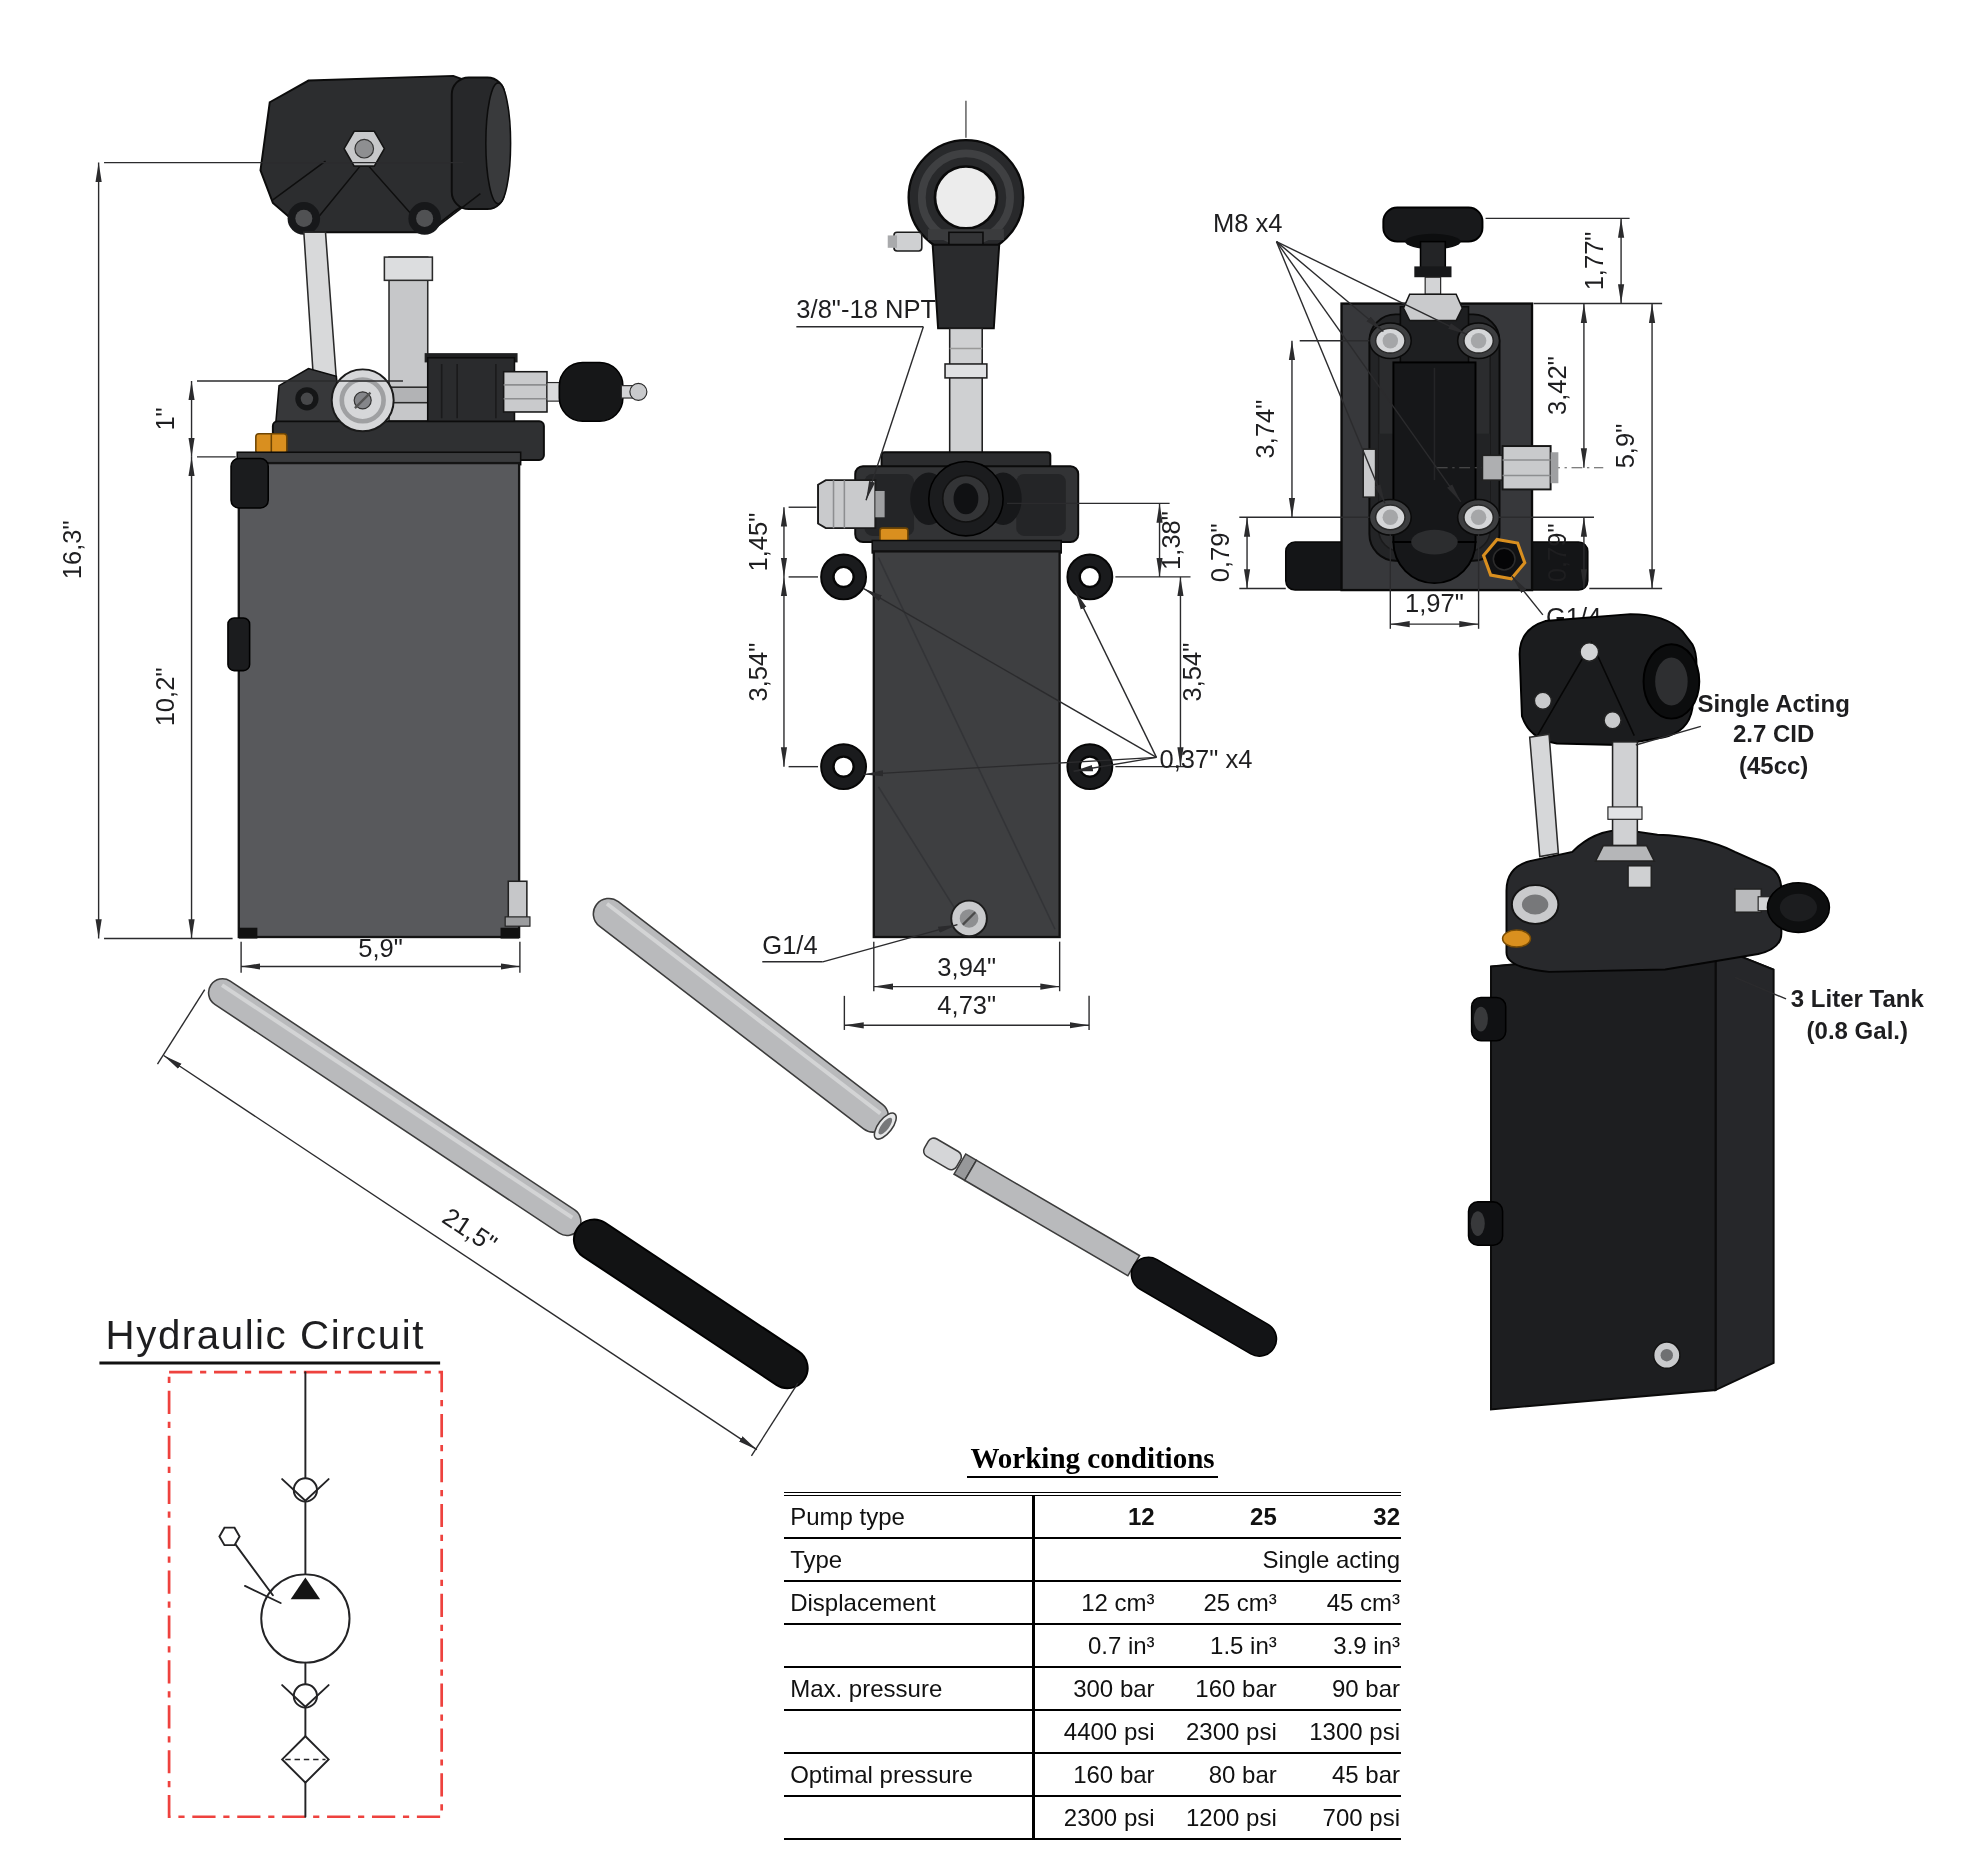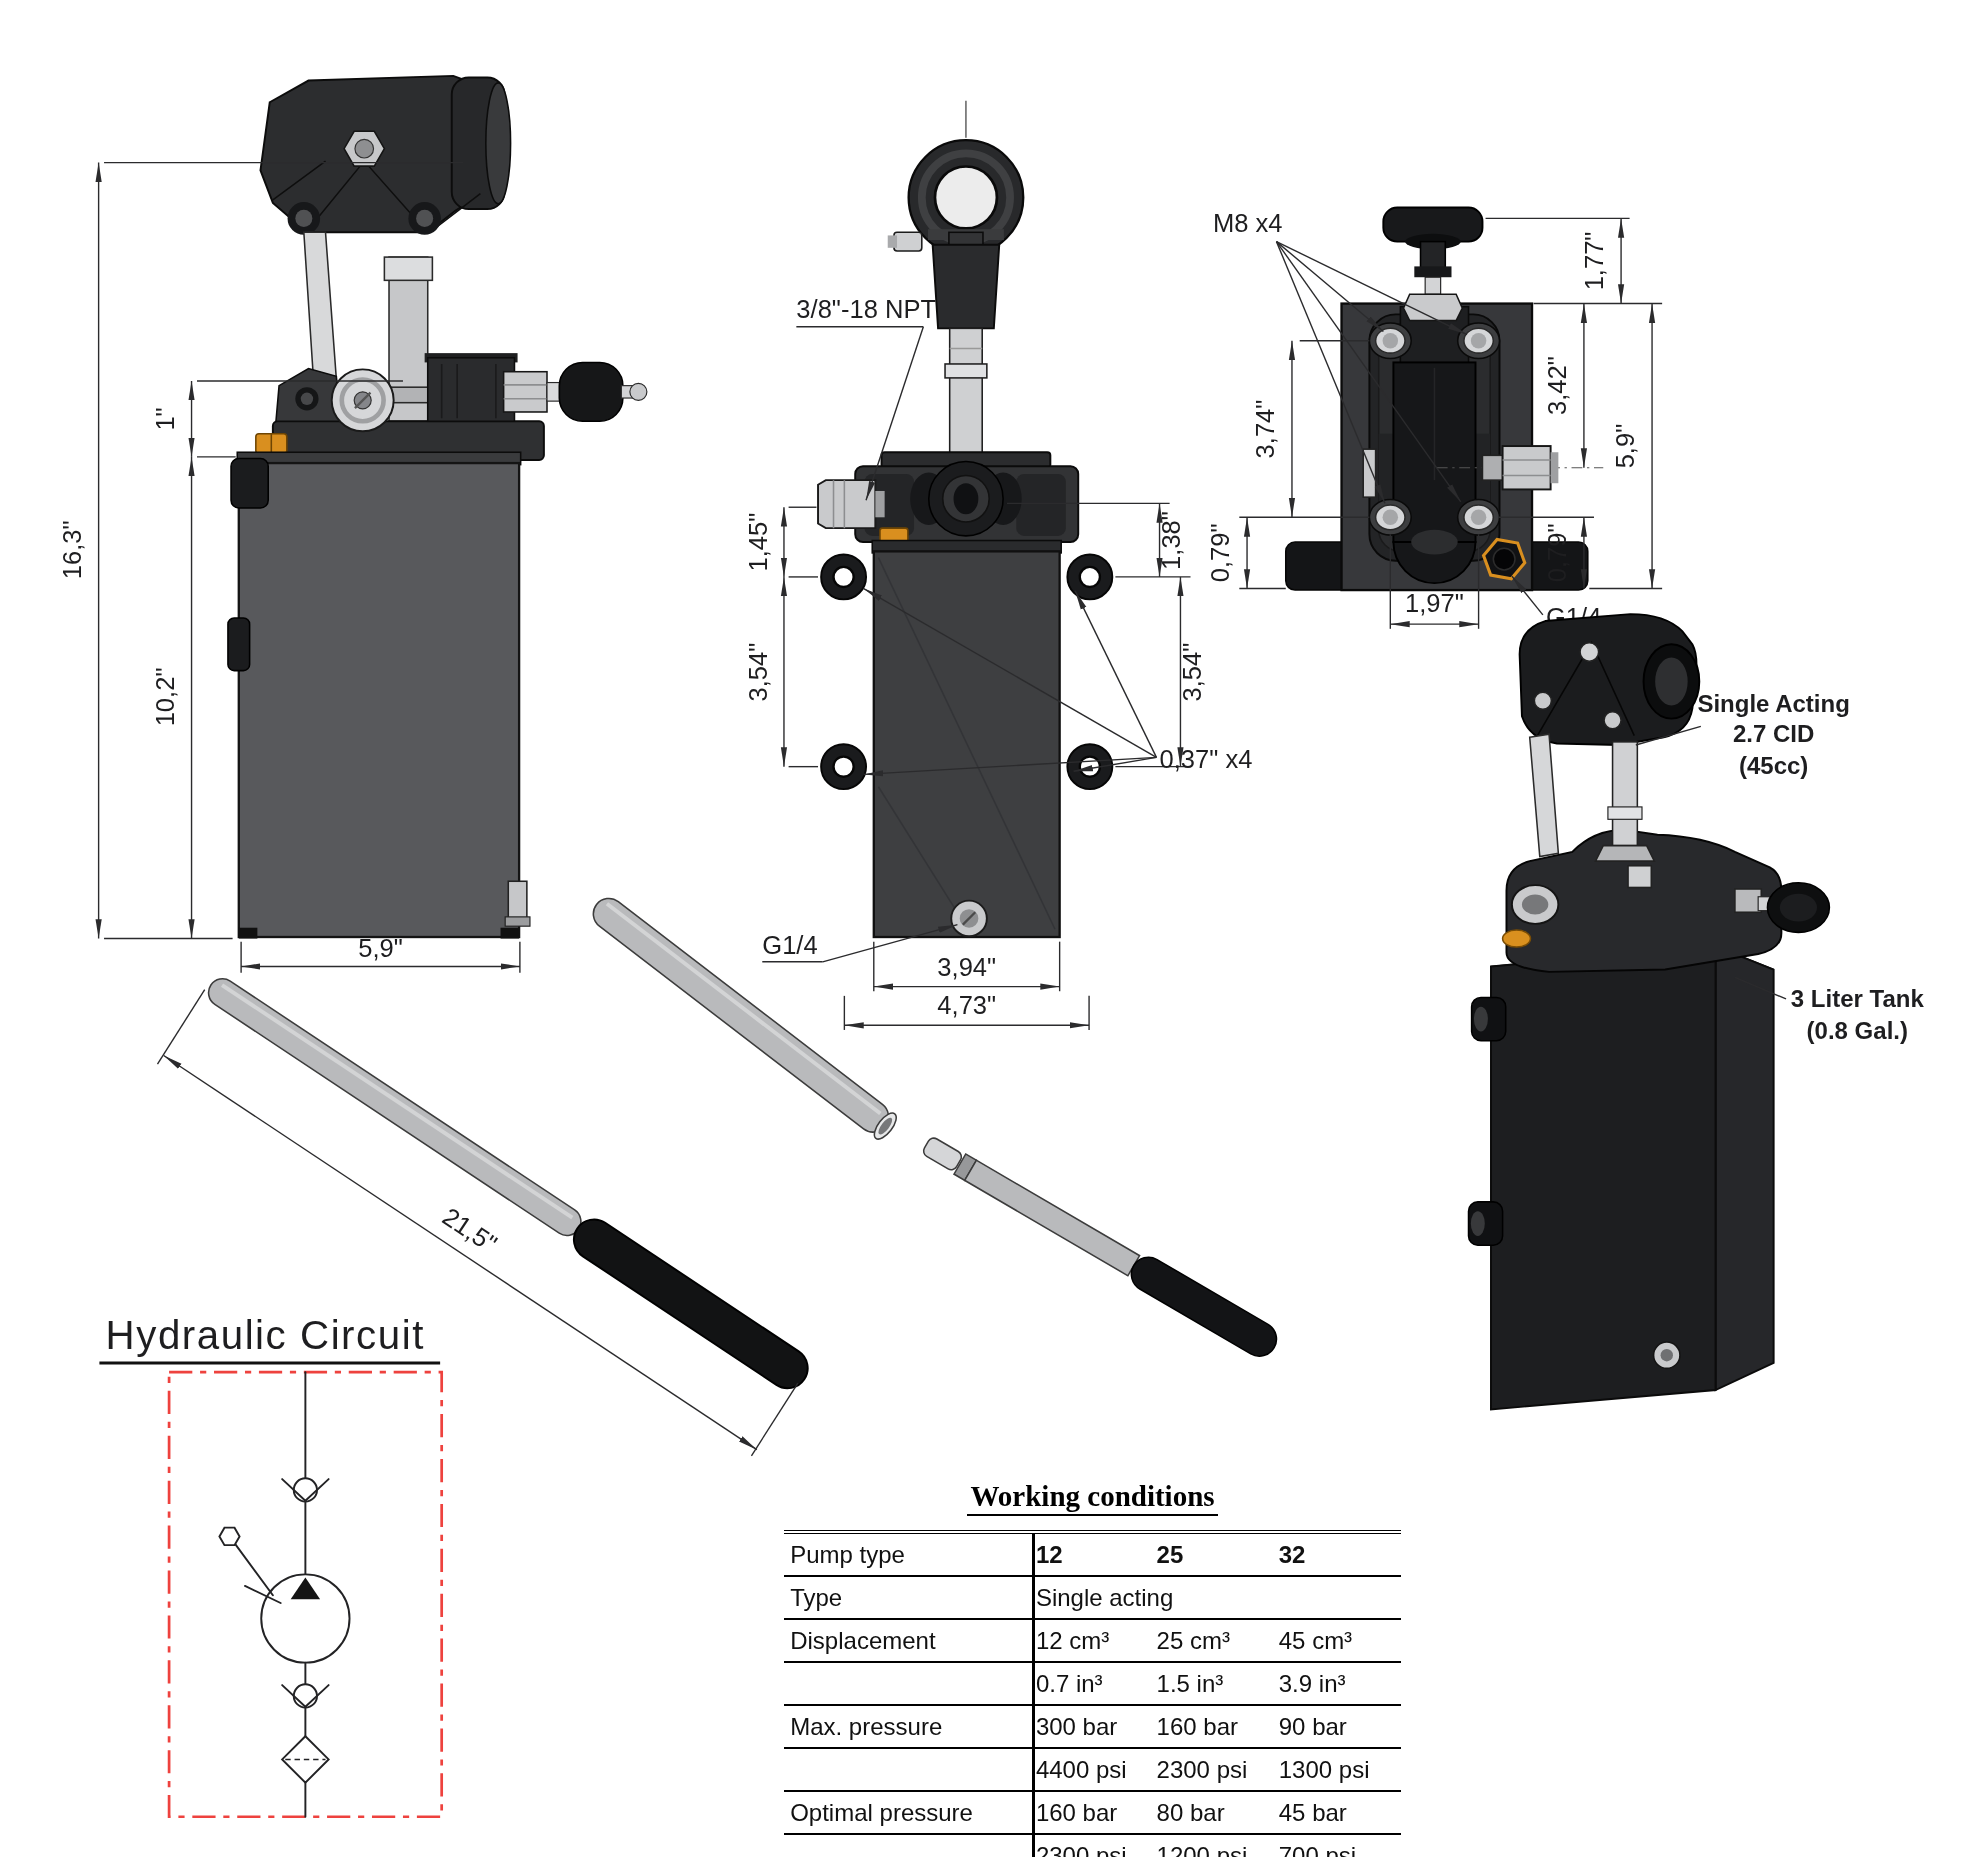--- a/index.html
+++ b/index.html
@@ -10,27 +10,27 @@
   .dim{font-size:33px;}
   .dimc{font-size:33px;text-anchor:middle;}
   .callout{font-size:31px;font-weight:bold;text-anchor:middle;}
   .ctitle{font-size:52px;letter-spacing:2px;}
   .ln{stroke:#2b2b2d;stroke-width:1.8;fill:none;}
   .cir{stroke:#232325;stroke-width:2.5;fill:none;stroke-linecap:round;}
   .cirf{fill:#ffffff;stroke:#232325;stroke-width:2.5;}
   
   .wc{position:absolute;left:784px;top:1442px;width:617px;}
   .wc-title{text-align:center;font-family:"Liberation Serif",serif;font-weight:bold;
-            font-size:29px;color:#000;margin-top:38px;}
+            font-size:29px;color:#000;}
   .wc-title span{border-bottom:2.3px solid #000;padding:0 3.1px 1.5px 3.1px;}
   .wc table{margin-top:17px;width:617px;border-collapse:collapse;table-layout:fixed;
             font-size:24px;color:#111;border-top:4.6px double #000;border-bottom:2.3px solid #000;}
   .wc td{height:39px;border-bottom:2.3px solid #000;overflow:hidden;white-space:nowrap;}
   .wc td.lab{border-right:3.1px solid #000;text-align:left;padding-left:6.2px;margin-left:34px;}
-  .wc td.val{text-align:left;}
+  .wc td.val{text-align:right;}
   .wc td.hnum{font-weight:bold;}
 </style>
 </head>
 <body>
 
 <div class="page">
 
 <svg width="1983" height="1857" viewBox="0 0 2560 2398">
 <defs>
   <marker id="arw" viewBox="0 0 26 10" markerWidth="26" markerHeight="10" refX="25" refY="5" orient="auto-start-reverse" markerUnits="userSpaceOnUse">

